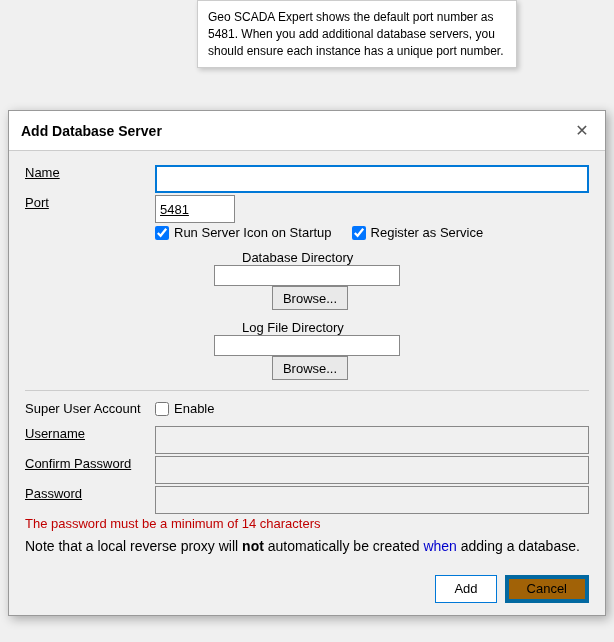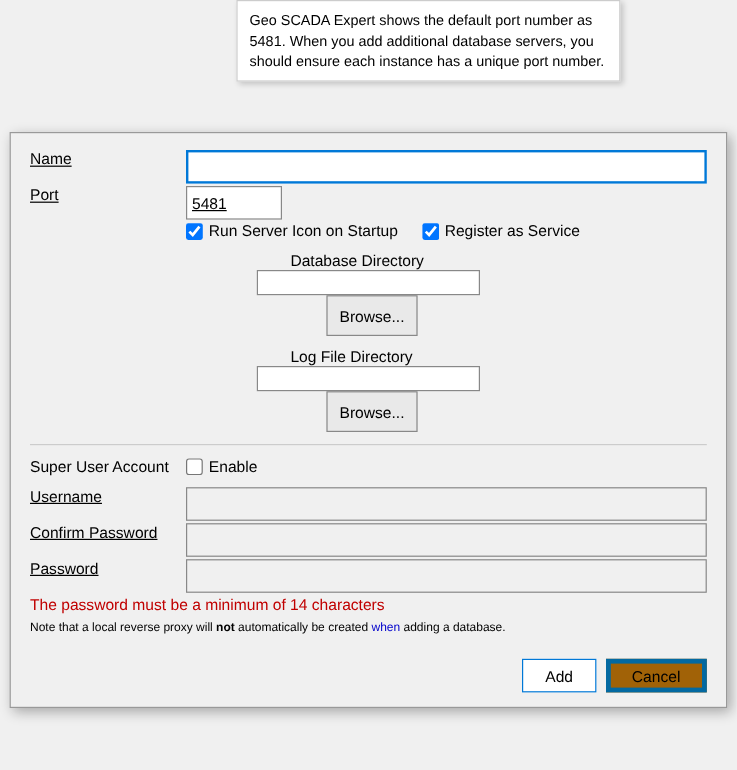--- a/index.html
+++ b/index.html
@@ -148,21 +148,21 @@
 
     
     .dir-row {
       display: flex;
       align-items: center;
       margin-bottom: 10px;
       flex-direction: column;
     }
 
     .browse-btn {
-      height: 34px;
+      height: 24px;
       padding: 0 10px;
       margin-left: 6px;
       background: #e9e9e9;
       border: 1px solid #888;
       cursor: pointer;
       font-size: 13px;
       color: #000;
     }
 
     
@@ -181,21 +181,21 @@
 
     
     .status-msg {
       font-size: 13px;
       color: #c00000;
       margin-bottom: 6px;
       padding-left: 0;
     }
 
     .note-msg {
-      font-size: 10px;
+      font-size: 14px;
       color: #000;
       margin-bottom: 14px;
       line-height: 1.4;
     }
 
     
     .button-row {
       display: flex;
       justify-content: flex-end;
       gap: 8px;
@@ -219,20 +219,24 @@
   </style>
 </head>
 <body>
 
 <div class="tooltip-box">
   <span>Geo SCADA Expert shows the default port number as 5481. When you add additional database servers, you should ensure each instance has a unique port number.</span>
 </div>
 
 <div class="dialog">
 
+  <div class="dialog-titlebar">
+    <span class="dialog-title">Add Database Server</span>
+    <button class="close-btn">✕</button>
+  </div>
 
   <div class="dialog-content">
 
     <div class="form-row">
       <label class="form-label">Name</label>
       <input type="text" class="form-control name-field" value="" style="">
     </div>
 
     <div class="form-row">
       <label class="form-label">Port</label>

